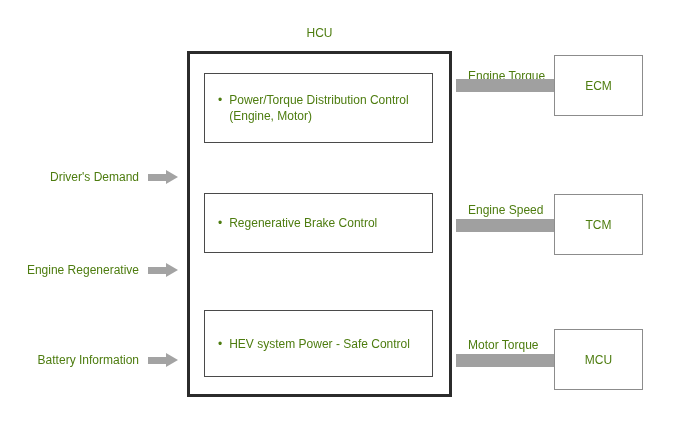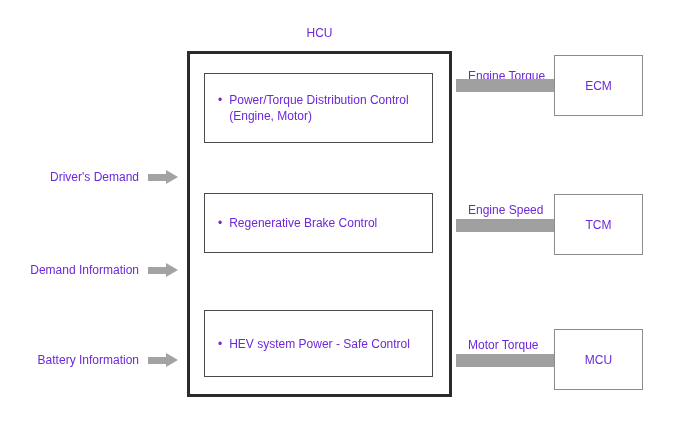--- a/index.html
+++ b/index.html
@@ -2,21 +2,21 @@
 <html><head>
 <meta charset="utf-8">
 <style>
   html, body { margin: 0; padding: 0; background: #fff; }
   .canvas {
     position: relative;
     width: 700px;
     height: 429px;
     background: #ffffff;
     font-family: "Liberation Sans", sans-serif;
-    color: #6d28d9;
+    color: #4d7c0f;
     font-size: 12px;
     overflow: hidden;
   }
   .hcu-title {
     position: absolute;
     left: 187px; top: 26px; width: 265px;
     text-align: center;
     font-size: 12px;
   }
   .hcu-box {
@@ -119,21 +119,21 @@
 
   <div class="input-row" style="top:168px;">
     <span>Driver's Demand</span>
     <span class="small-arrow">
         <span class="stem"></span>
         <span class="head"></span>
       </span>
   </div>
 
   <div class="input-row" style="top:261px;">
-    <span>Demand Information</span>
+    <span>Engine Regenerative</span>
     <span class="small-arrow">
         <span class="stem"></span>
         <span class="head"></span>
       </span>
   </div>
 
   <div class="input-row" style="top:351px;">
     <span>Battery Information</span>
     <span class="small-arrow">
         <span class="stem"></span>

